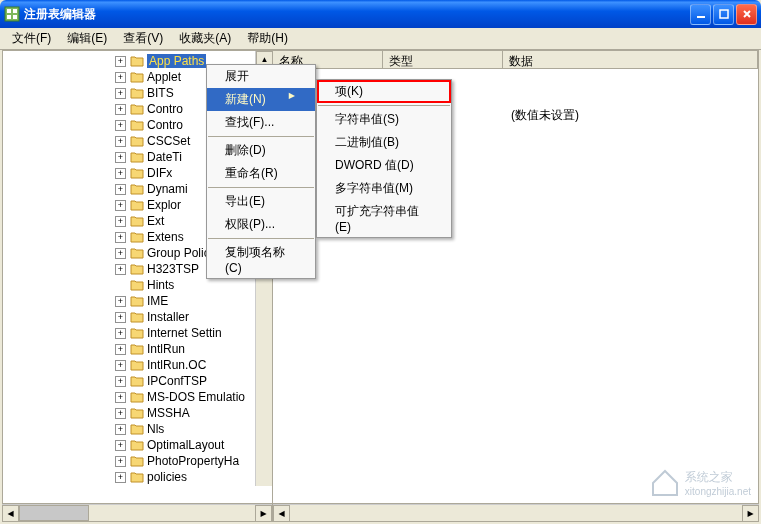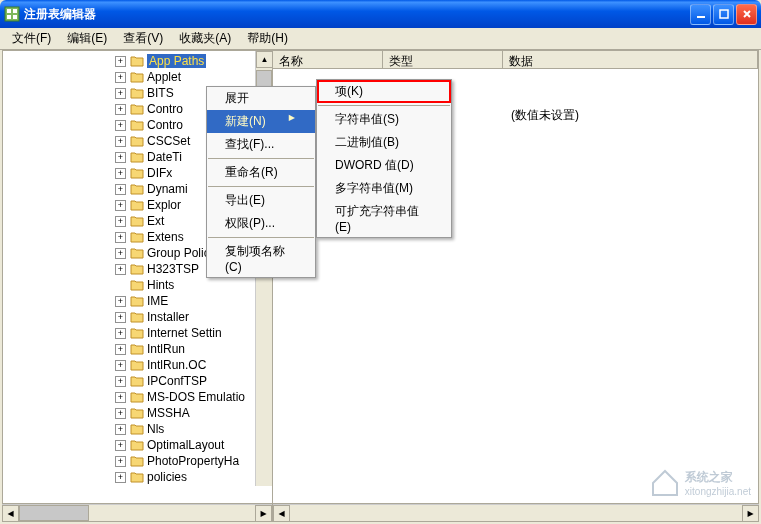--- a/index.html
+++ b/index.html
@@ -32,21 +32,21 @@
     .list-header { display: flex; height: 18px; background: #ece9d8; border-bottom: 1px solid #aca899; }
     .list-header-col { padding: 2px 6px; border-right: 1px solid #aca899; }
     .col-name { width: 110px; }
     .col-type { width: 120px; }
     .col-data { flex: 1; }
     .list-body { flex: 1; padding: 2px; }
     .list-row { display: flex; height: 16px; }
     .list-cell { padding: 0 6px; }
     
     .context-menu { position: absolute; background: #f8f8f8; border: 1px solid #999; box-shadow: 2px 2px 3px rgba(0,0,0,0.3); z-index: 100; }
-    .menu1 { left: 206px; top: 64px; width: 110px; margin-top: 22px; }
+    .menu1 { left: 206px; top: 64px; width: 110px; }
     .menu2 { left: 316px; top: 79px; width: 136px; }
     .menu-item { padding: 3px 20px 3px 18px; cursor: default; }
     .menu-item-highlighted { background: #316ac5; color: #fef9c3; }
     .menu-item-arrow::after { content: "▶"; float: right; font-size: 8px; }
     .menu-sep { height: 1px; background: #aca899; margin: 2px 1px; }
     .menu-highlight-box { border: 2px solid #ff0000; padding: 1px 18px 1px 16px; }
     
     .scrollbar-v { position: absolute; right: 0; top: 0; bottom: 17px; width: 17px; background: #ece9d8; border-left: 1px solid #ccc; }
     .scrollbar-h { height: 17px; background: #ece9d8; display: flex; border-top: 1px solid #ccc; }
     .scroll-btn { width: 17px; height: 17px; background: #ece9d8; border: 1px solid #aca899; display: flex; align-items: center; justify-content: center; font-size: 8px; }
@@ -331,20 +331,21 @@
 
 <div class="statusbar">
   
 </div>
 
 <div class="context-menu menu1">
   <div class="menu-item">展开</div>
   <div class="menu-item menu-item-highlighted menu-item-arrow">新建(N)</div>
   <div class="menu-item">查找(F)...</div>
   <div class="menu-sep"></div>
+  <div class="menu-item">删除(D)</div>
   <div class="menu-item">重命名(R)</div>
   <div class="menu-sep"></div>
   <div class="menu-item">导出(E)</div>
   <div class="menu-item">权限(P)...</div>
   <div class="menu-sep"></div>
   <div class="menu-item">复制项名称(C)</div>
 </div>
 
 <div class="context-menu menu2">
   <div class="menu-item menu-highlight-box">项(K)</div>
@@ -354,16 +355,16 @@
   <div class="menu-item">DWORD 值(D)</div>
   <div class="menu-item">多字符串值(M)</div>
   <div class="menu-item">可扩充字符串值(E)</div>
 </div>
 
 <div class="watermark">
   <svg class="watermark-icon" viewBox="0 0 32 32">
       <path d="M4 16 L16 4 L28 16 L28 28 L4 28 Z" fill="none" stroke="#4a6a8a" stroke-width="2"></path>
     </svg>
   <div>
-    <div style="font-weight:bold">系统之家</div>
+    <div style="font-weight:normal">系统之家</div>
     <div style="font-size:10px">xitongzhijia.net</div>
   </div>
 </div>
 
 </body></html>

